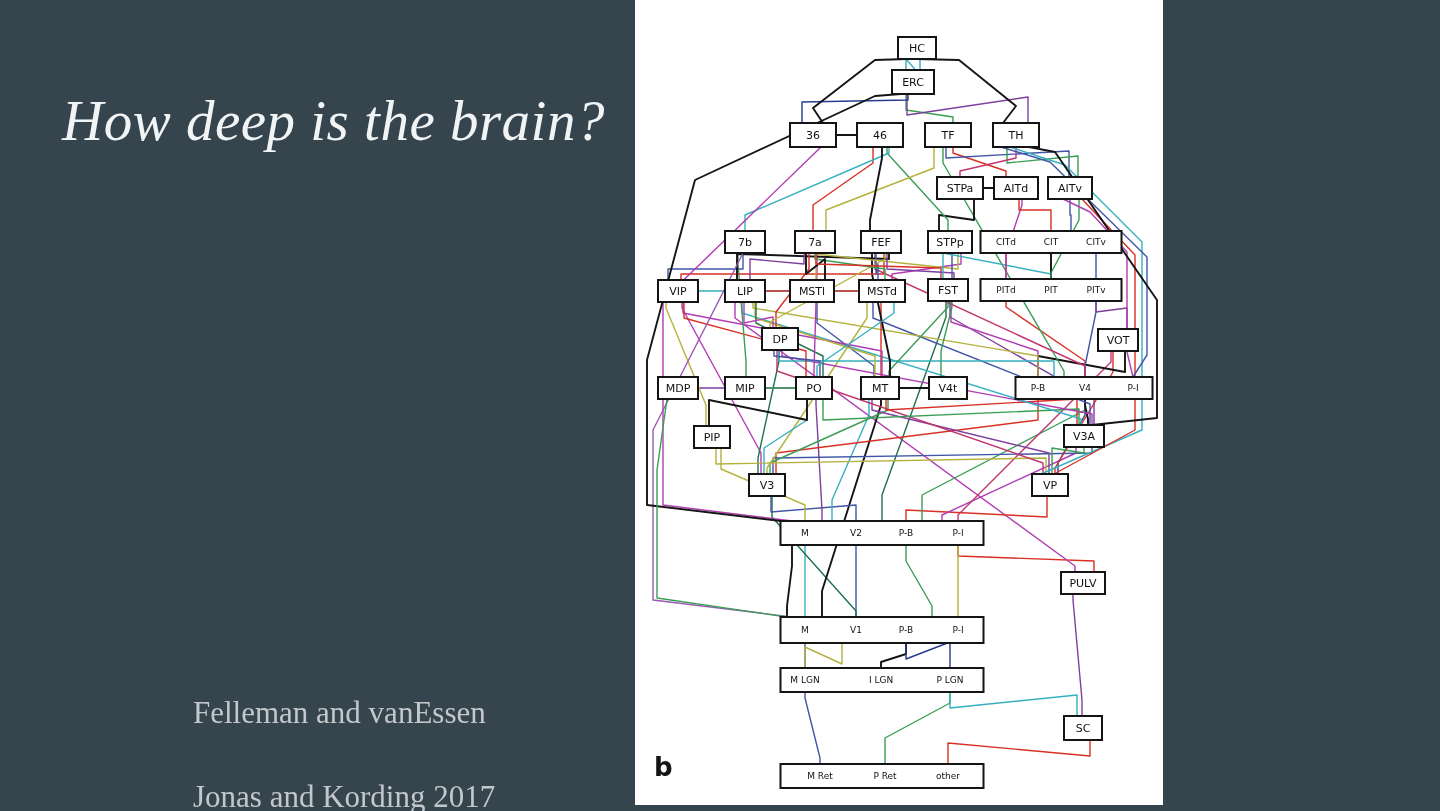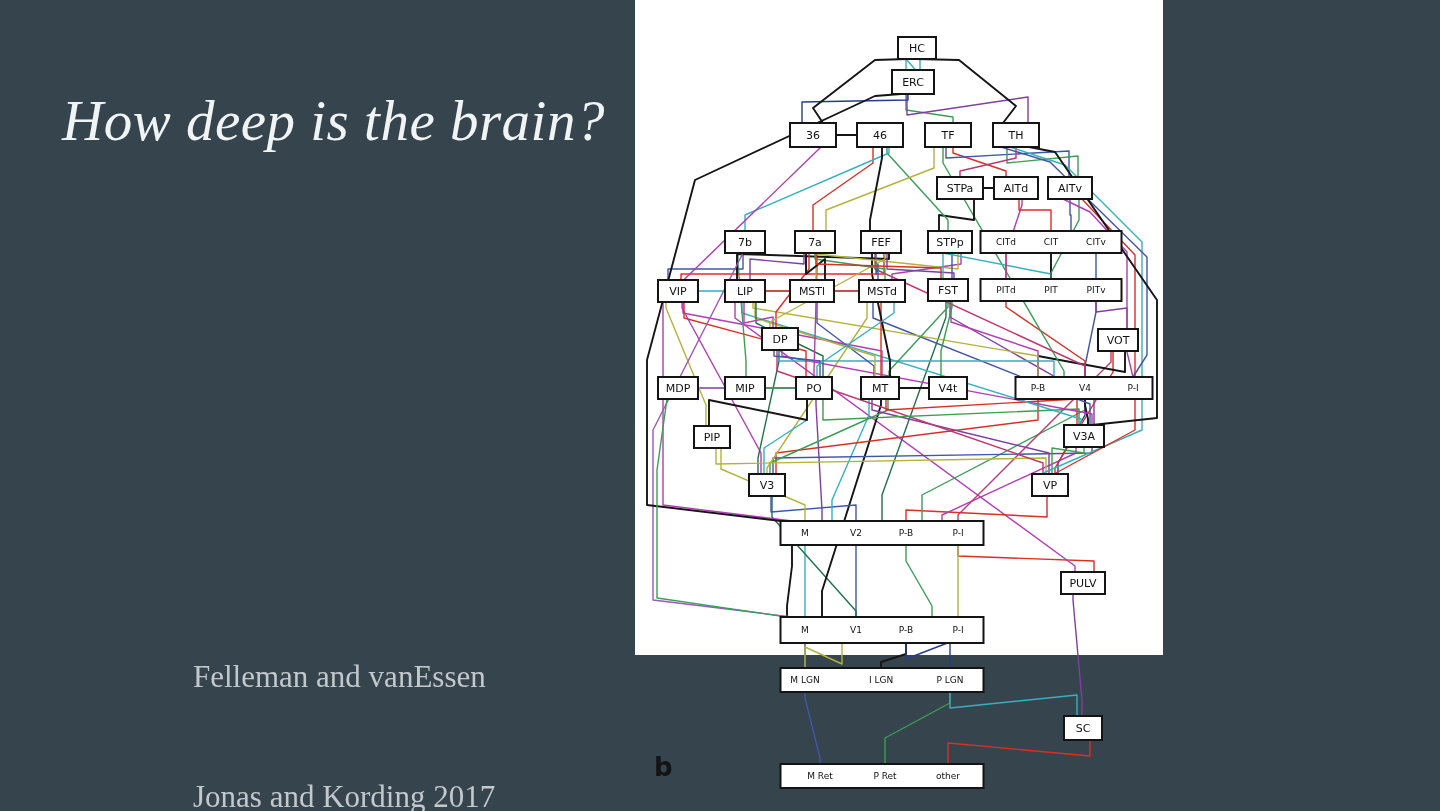--- a/index.html
+++ b/index.html
@@ -11,24 +11,24 @@
   .slide-title{
     position:absolute;left:62px;top:88px;
     font-family:"Liberation Serif",serif;
     font-size:57px;color:#f1f4f5;letter-spacing:.5px;white-space:nowrap;font-style:italic;
   }
   .credit{
     position:absolute;left:193px;
     font-family:"Liberation Serif",serif;
     font-size:31px;color:#c2c8cb;white-space:nowrap;
   }
-  .credit-1{top:659px;}
+  .credit-1{top:695px;}
   .credit-2{top:779px;}
   .figure-panel{
-    position:absolute;left:635px;top:0;width:528px;height:655px;
+    position:absolute;left:635px;top:0;width:528px;height:805px;
     background:#ffffff;
   }
   .figure-panel svg{position:absolute;left:0;top:0;}
   .panel-label{
     position:absolute;left:19px;top:752px;
     font-family:"DejaVu Sans",sans-serif;
     font-size:26px;font-weight:600;color:#141414;
   }
 </style>
 </head>

